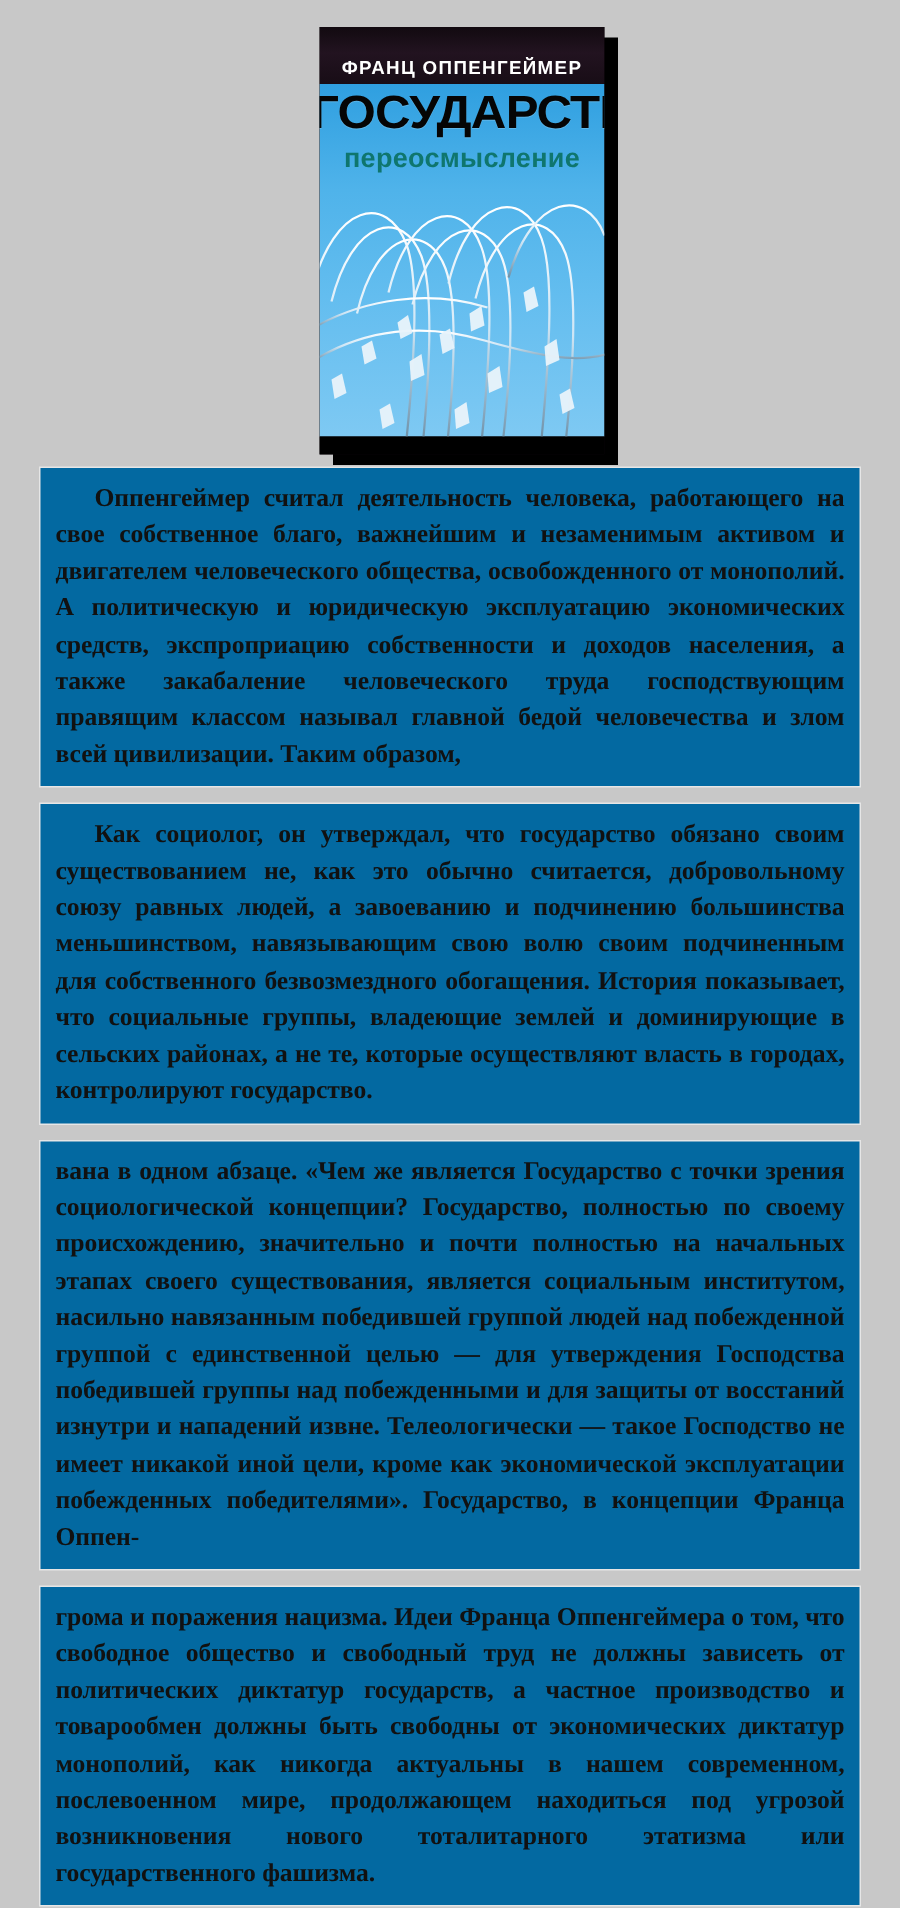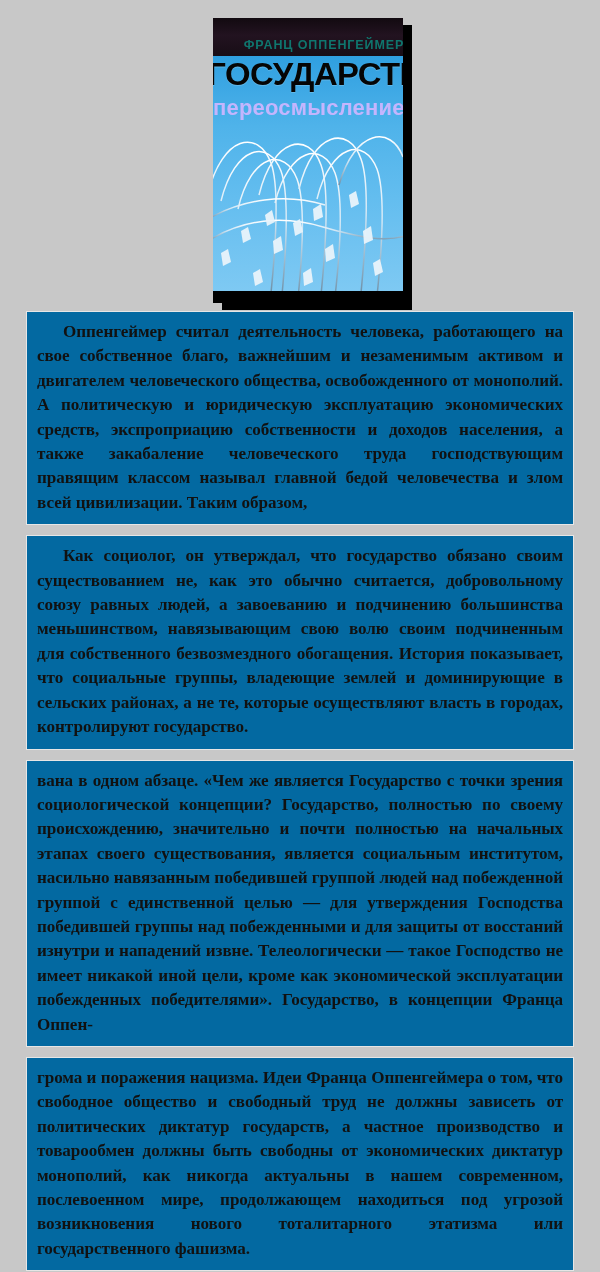--- a/index.html
+++ b/index.html
@@ -46,27 +46,26 @@
     width: 100%;
     height: 38px;
     background: linear-gradient(180deg,#120a10 0%, #221320 45%, #180d16 100%);
   }
   .cover-author {
     position: absolute;
     left: 0;
     top: 20px;
     width: 100%;
     text-align: center;
-    color: #0f766e;
+    color: #ffffff;
     font-family: "Liberation Sans", "DejaVu Sans", sans-serif;
     font-weight: bold;
     font-size: 12.5px;
     letter-spacing: 0.9px;
     white-space: nowrap;
-    margin-left: 16px;
   }
   .cover-sky {
     position: absolute;
     left: 0;
     top: 38px;
     right: 0;
     bottom: 12px;
     background: linear-gradient(180deg,#2f9fe0 0%, #4fb3ea 30%, #63bdef 60%, #7ec9f3 100%);
   }
   .cover-bottomband {
@@ -91,24 +90,24 @@
     transform: scaleX(1.06);
     white-space: nowrap;
     text-shadow: 0 1px 0 rgba(255,255,255,0.18);
   }
   .cover-subtitle {
     position: absolute;
     left: 0;
     top: 77px;
     width: 100%;
     text-align: center;
-    color: #c4b5fd;
+    color: #0f766e;
     font-family: "Liberation Sans","DejaVu Sans", sans-serif;
     font-weight: bold;
-    font-size: 22px;
+    font-size: 18px;
     letter-spacing: 0.2px;
     white-space: nowrap;
   }
   
   .cover-wire {
     position: absolute;
     left: 0;
     top: 105px;
     width: 190px;
     height: 180px;

